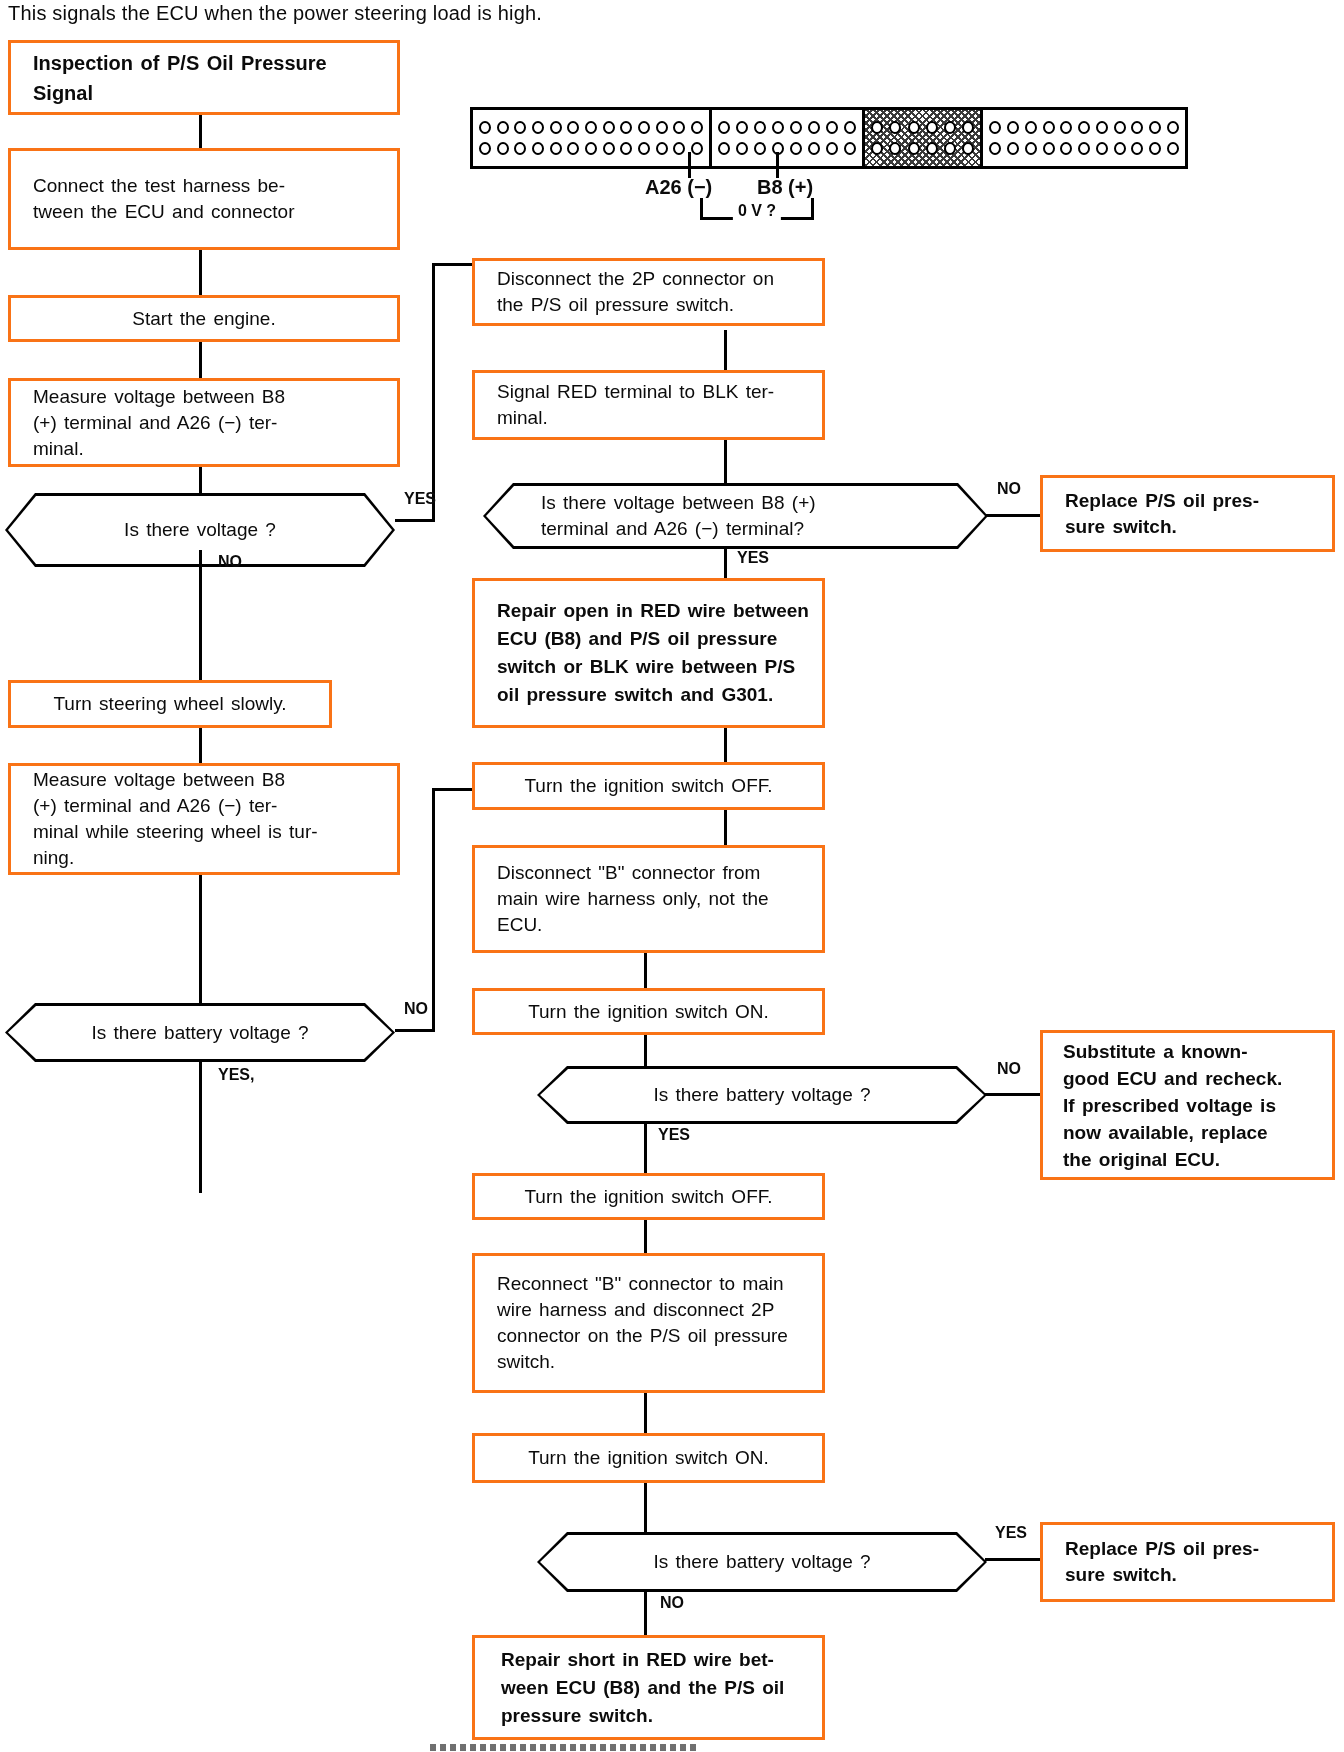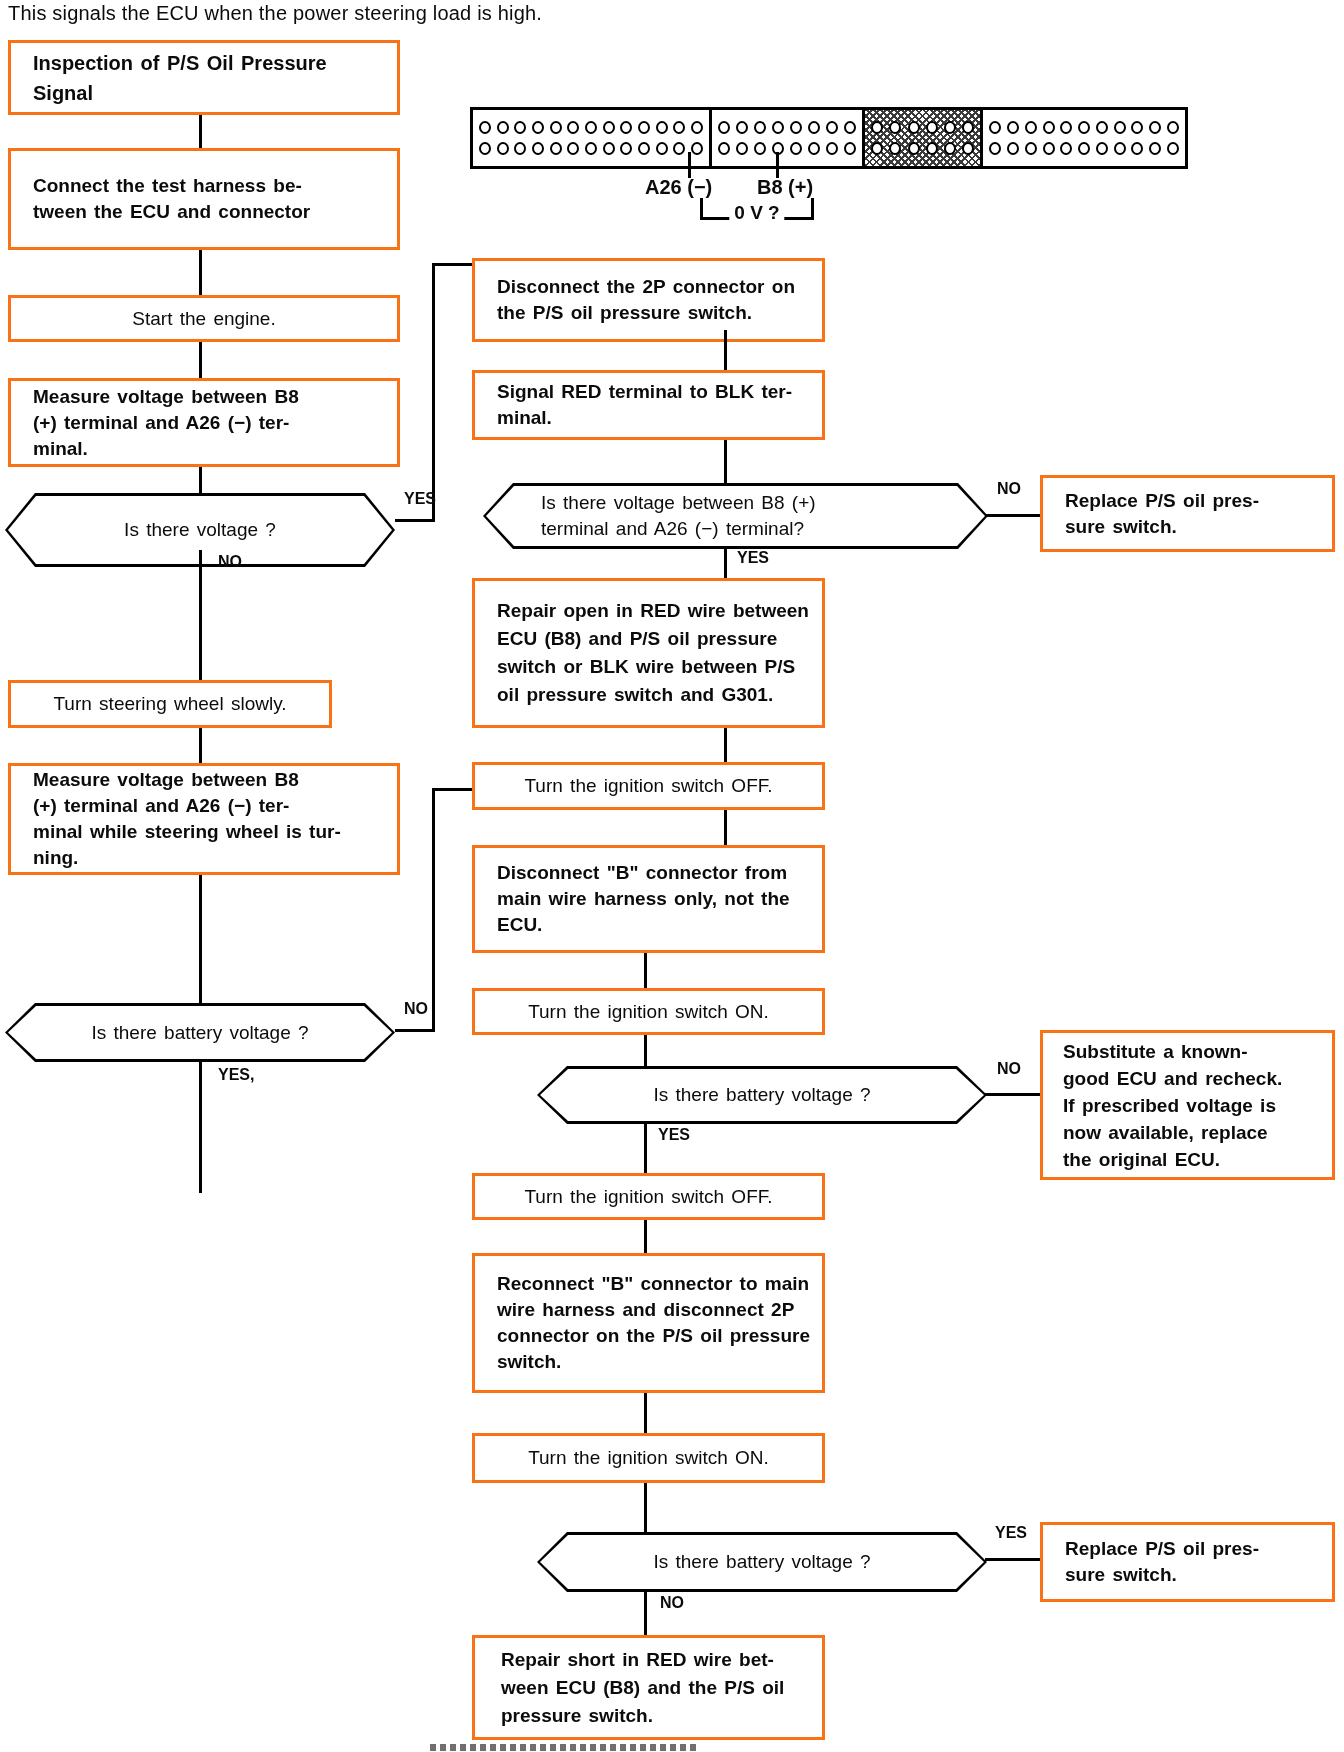--- a/index.html
+++ b/index.html
@@ -2,21 +2,21 @@
 <html><head>
 <meta charset="utf-8">
 <style>
   html,body{margin:0;padding:0;background:#e8e8e8;}
   .page{position:relative;width:1344px;height:1752px;background:#ffffff;color:#0b0b0b;
         font-family:"Liberation Sans",sans-serif;overflow:hidden;margin:0 auto;}
   .intro{position:absolute;left:8px;top:2px;font-size:20px;letter-spacing:.2px;}
   .box{position:absolute;border:3px solid #f97316;background:#fff;box-sizing:border-box;
        display:flex;align-items:center;}
   .box .t{white-space:pre-line;font-size:19px;line-height:26px;word-spacing:2px;}
-  .pad{padding-left:22px;padding-right:8px;font-weight:bold;}
+  .pad{padding-left:22px;padding-right:8px;}
   .center{justify-content:center;text-align:center;}
   .bold .t{font-weight:bold;}
   .title .t{font-weight:bold;font-size:20px;line-height:30px;}
   .ln{position:absolute;background:#000;}
   .elabel{position:absolute;font-weight:bold;font-size:16px;white-space:nowrap;}
   
   .hex{position:absolute;background:#000;
        -webkit-clip-path:polygon(30px 0,calc(100% - 30px) 0,100% 50%,calc(100% - 30px) 100%,30px 100%,0 50%);
        clip-path:polygon(30px 0,calc(100% - 30px) 0,100% 50%,calc(100% - 30px) 100%,30px 100%,0 50%);}
   .hex-in{position:absolute;inset:3px;background:#fff;display:flex;align-items:center;justify-content:center;
@@ -32,21 +32,21 @@
         padding:2px 6px;box-sizing:border-box;}
   .csec:last-child{border-right:none;}
   .crow{display:flex;justify-content:space-between;align-items:center;}
   .pin{width:12px;height:13px;border:2.5px solid #000;border-radius:50%;background:#fff;box-sizing:border-box;flex:none;}
   .hatched{background-image:repeating-linear-gradient(45deg,#3a3a3a 0 2px,transparent 2px 5px),
                             repeating-linear-gradient(-45deg,#3a3a3a 0 2px,transparent 2px 5px);}
   .pinlabel{position:absolute;font-weight:bold;font-size:20px;white-space:nowrap;}
   .bracket{position:absolute;left:700px;top:198px;width:114px;height:22px;border-left:3px solid #000;
            border-right:3px solid #000;border-bottom:3px solid #000;box-sizing:border-box;}
   .vlabel{position:absolute;left:50%;top:4px;transform:translateX(-50%);background:#fff;
-          padding:0 5px;font-weight:bold;font-size:19px;white-space:nowrap;}
+          padding:0 5px;font-weight:bold;font-size:16px;white-space:nowrap;}
   .artifact{position:absolute;left:430px;top:1744px;width:268px;height:7px;opacity:.65;
             background:repeating-linear-gradient(90deg,#222 0 6px,transparent 6px 10px);}
 </style>
 </head>
 <body>
 
 <div class="page">
 
   <div class="intro">This signals the ECU when the power steering load is high.</div>
 
@@ -199,21 +199,21 @@
       </div>
   </div>
   <div class="ln" style="left:688px;top:152px;width:3px;height:26px;"></div>
   <div class="ln" style="left:776px;top:152px;width:3px;height:26px;"></div>
   <div class="pinlabel" style="left:645px;top:176px;">A26 (−)</div>
   <div class="pinlabel" style="left:757px;top:176px;">B8 (+)</div>
   <div class="bracket">
     <span class="vlabel">0 V ?</span>
   </div>
 
-  <div class="box" style="left:472px;top:258px;width:353px;height:84px;">
+  <div class="box" style="left:472px;top:258px;width:353px;height:68px;">
     <span class="t pad">Disconnect the 2P connector on
 the P/S oil pressure switch.</span>
   </div>
 
   <div class="box" style="left:472px;top:370px;width:353px;height:70px;">
     <span class="t pad">Signal RED terminal to BLK ter-
 minal.</span>
   </div>
 
   <div class="hex" style="left:483px;top:483px;width:505px;height:66px;">

